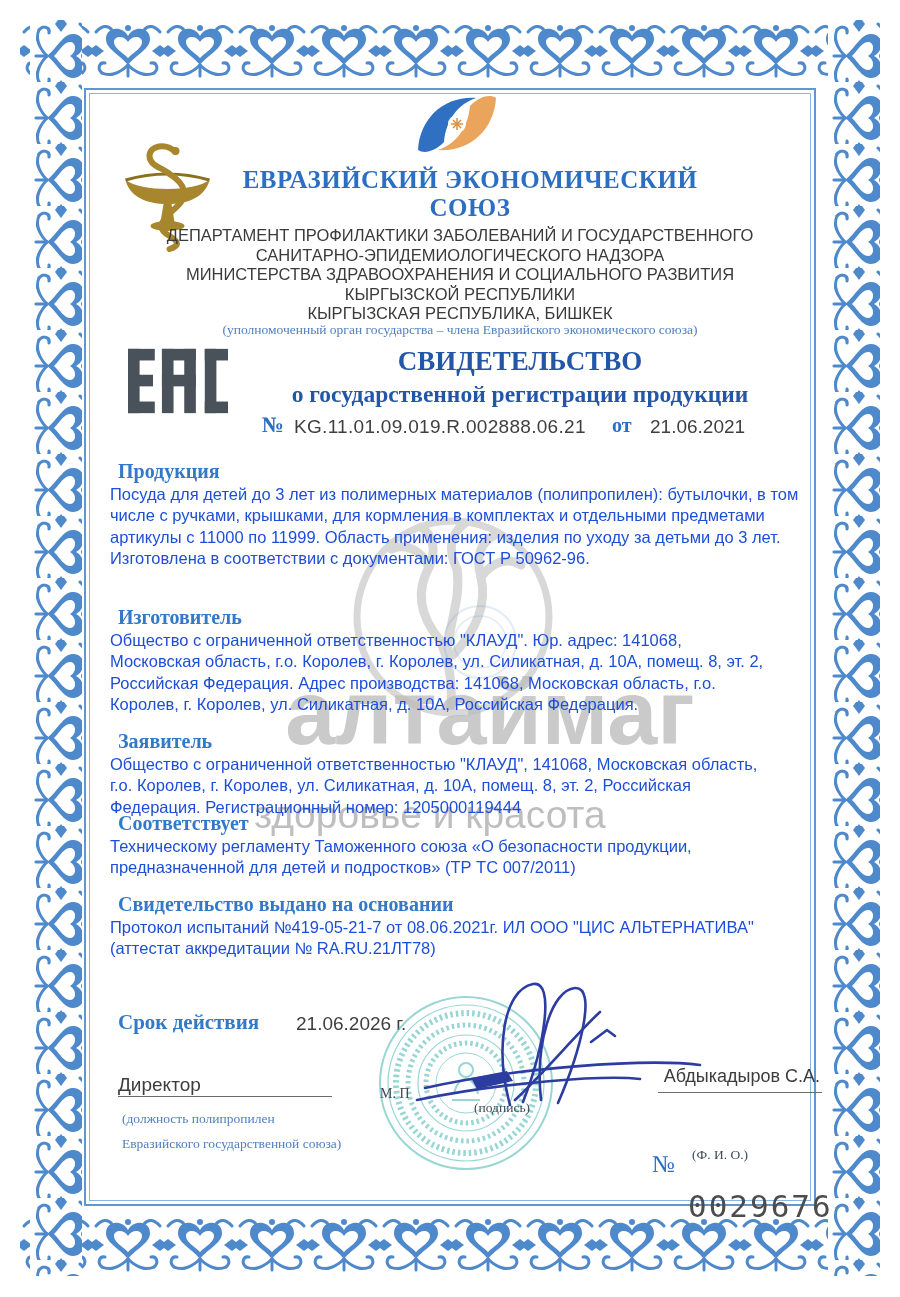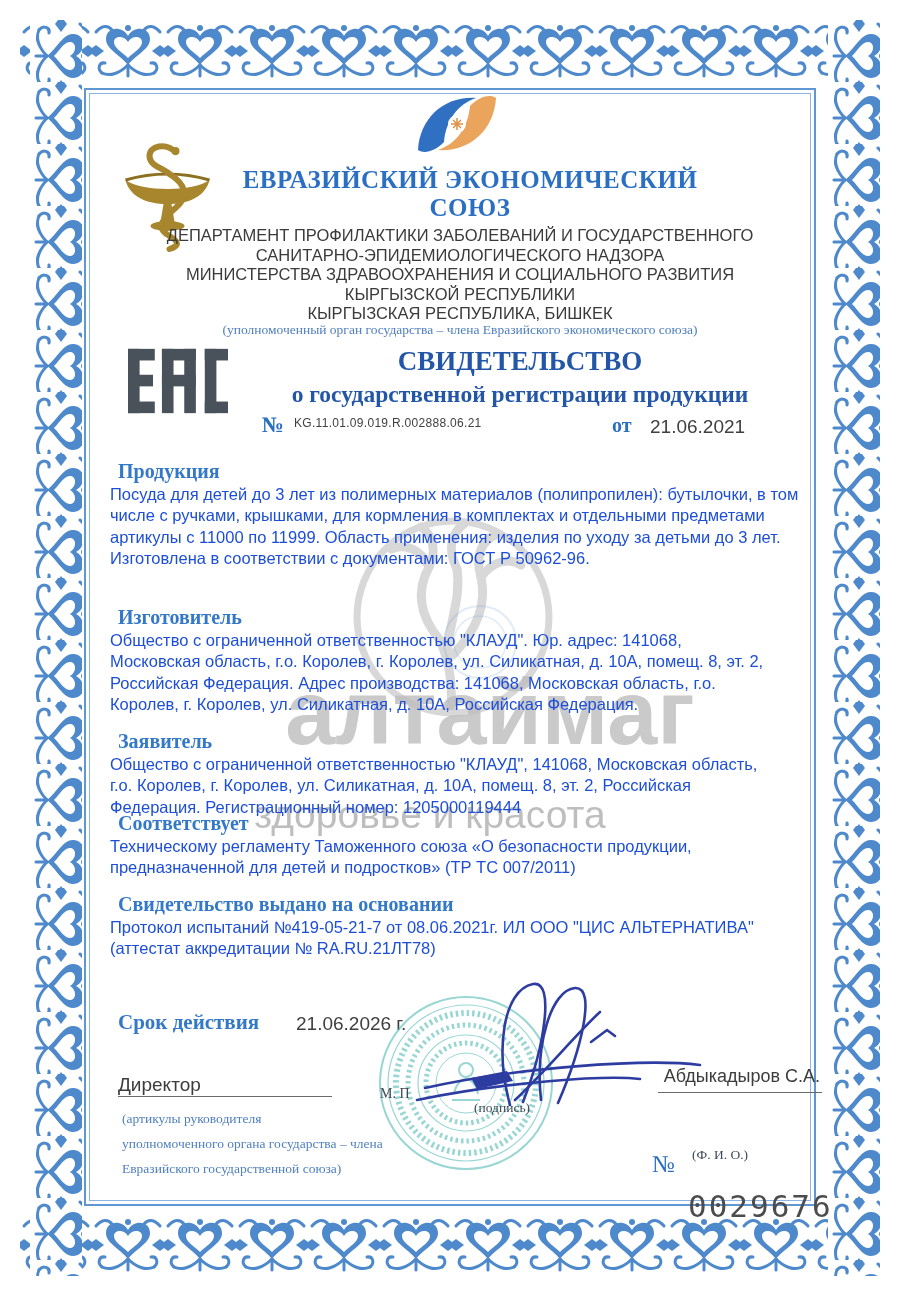--- a/index.html
+++ b/index.html
@@ -197,21 +197,21 @@
       <rect x="86" y="0" width="13" height="72"></rect>
         <rect x="86" y="0" width="26" height="13"></rect>
       <rect x="86" y="59" width="26" height="13"></rect>
     </g>
   </svg>
 
   <div class="abs doc-title content">СВИДЕТЕЛЬСТВО</div>
   <div class="abs doc-subtitle content">о государственной регистрации продукции</div>
 
   <span class="abs numsign content" style="left:262px;top:412px;font-size:22px">№</span>
-  <span class="abs gray-val content" style="left:294px;top:416px;font-size:12px;letter-spacing:.3px">KG.11.01.09.019.R.002888.06.21</span>
+  <span class="abs gray-val content" style="left:294px;top:416px;font-size:19px;letter-spacing:.3px">KG.11.01.09.019.R.002888.06.21</span>
   <span class="abs numsign content" style="left:612px;top:414px;font-size:20px">от</span>
   <span class="abs gray-val content" style="left:650px;top:416px;font-size:19px">21.06.2021</span>
 
   <div class="sec-head content" style="left:118px;top:460px">Продукция</div>
   <div class="sec-body content" style="left:110px;top:484px;width:694px">Посуда для детей до 3 лет из полимерных материалов (полипропилен): бутылочки, в том числе с ручками, крышками, для кормления в комплектах и отдельными предметами артикулы с 11000 по 11999. Область применения: изделия по уходу за детьми до 3 лет. Изготовлена в соответствии с документами: ГОСТ Р 50962-96.</div>
 
   <div class="sec-head content" style="left:118px;top:606px">Изготовитель</div>
   <div class="sec-body content" style="left:110px;top:630px;width:660px">Общество с ограниченной ответственностью "КЛАУД". Юр. адрес: 141068, Московская область, г.о. Королев, г. Королев, ул. Силикатная, д. 10А, помещ. 8, эт. 2, Российская Федерация. Адрес производства: 141068, Московская область, г.о. Королев, г. Королев, ул. Силикатная, д. 10А, Российская Федерация.</div>
 
   <div class="sec-head content" style="left:118px;top:730px">Заявитель</div>
@@ -248,22 +248,21 @@
       <path d="M120 150 C150 122 183 82 205 62"></path>
       <path d="M30 138 C120 118 250 108 305 115"></path>
       <path d="M22 150 C110 132 210 125 245 129"></path>
       <path d="M196 92 L212 80 L220 86"></path>
     </g>
     <path d="M76 128 L112 121 L118 131 L82 139 Z" fill="#2d3ca0"></path>
   </svg>
 
   <div class="abs director content">Директор</div>
   <div class="abs dir-note content">
-    <div>(артикулы руководителя</div>
-    <div>уполномоченного органа государства – члена</div>
+    <div>(должность полипропилен</div>
     <div>Евразийского государственной союза)</div>
   </div>
 
   <span class="abs mp overlay">М. П</span>
   <span class="abs sig-cap overlay">(подпись)</span>
 
   <div class="abs signer content">Абдыкадыров С.А.</div>
   <div class="abs fio-line content"></div>
   <span class="abs fio-cap content">(Ф. И. О.)</span>
 

